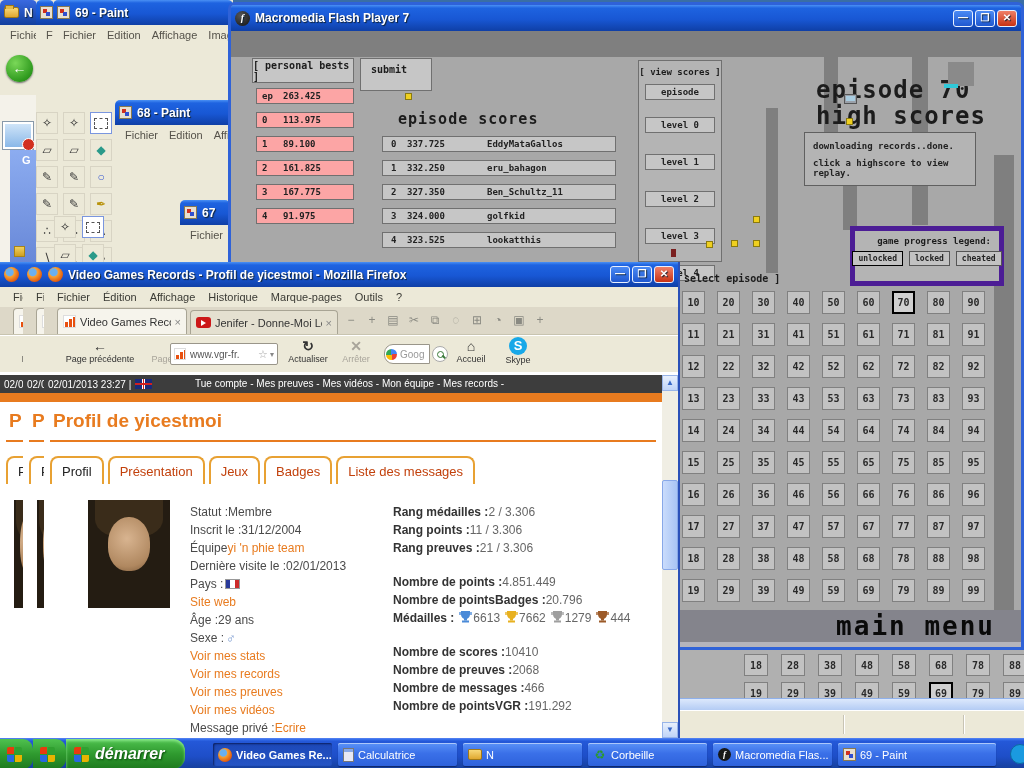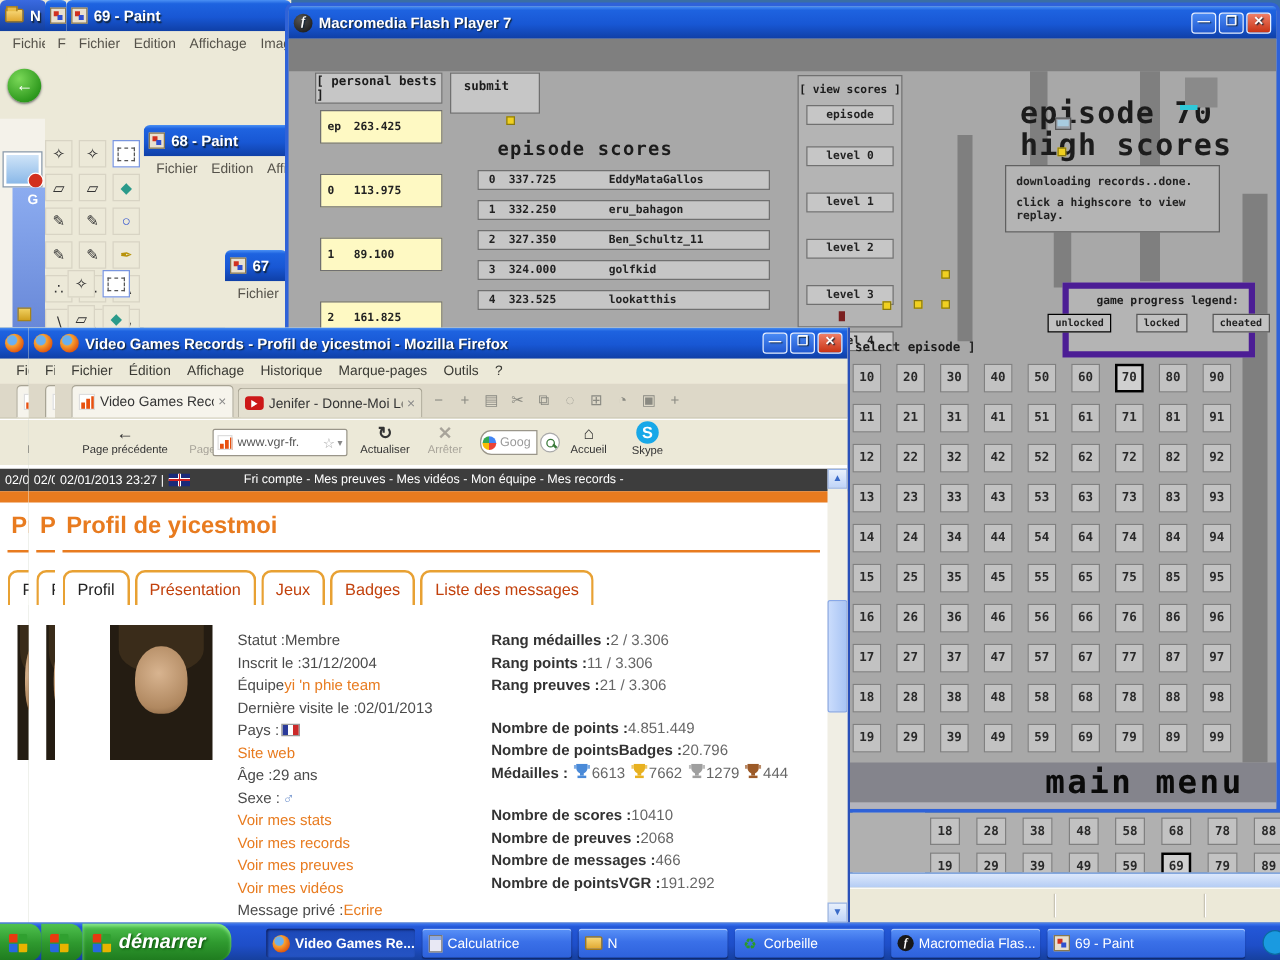--- a/index.html
+++ b/index.html
@@ -43,21 +43,21 @@
 .flash-win .tbar{height:26px;border-radius:3px 3px 0 0}
 .flash-ic{width:15px;height:15px;border-radius:50%;background:radial-gradient(circle at 35% 30%,#555,#111);color:#fff;font:italic bold 10px "Liberation Serif",serif;text-align:center;line-height:14px;margin-right:5px;flex:none}
 .flash-ic::before{content:"f"}
 #flash-content{position:absolute;left:0;right:0;top:26px;bottom:0;background:#a8a8a8;overflow:hidden}
 .px{font-family:"DejaVu Sans Mono",monospace;font-weight:bold;color:#1c1c1c}
 .band{left:0;top:0;width:790px;height:26px;background:#7f7f7f}
 .pillar{background:#7f7f7f}
 .gold{width:7px;height:7px;background:#f0d020;border:1px solid #8a7a10}
 .ninja{width:5px;height:8px;background:#7a2020}
 .fbox{background:#c6c6c6;border:1px solid #707070}
-.pb-row{height:27px;margin-bottom:24px;background:#fef9c3;border:1px solid #707070;display:flex;align-items:center;font:bold 9px "DejaVu Sans Mono",monospace;color:#222}
+.pb-row{height:16px;margin-bottom:8px;background:#fca5a5;border:1px solid #707070;display:flex;align-items:center;font:bold 9px "DejaVu Sans Mono",monospace;color:#222}
 .pb-k{width:26px;padding-left:5px}
 #es-panel{left:147px;top:77px;width:246px;height:148px}
 .es-row{height:16px;margin-bottom:8px;background:#c6c6c6;border:1px solid #707070;display:flex;align-items:center;font:bold 9px "DejaVu Sans Mono",monospace;color:#222}
 .es-rank{width:24px;padding-left:8px}.es-score{width:80px}
 #vs-panel{left:407px;top:29px;width:84px;height:202px;background:#b4b4b4;border:1px solid #707070}
 .vs-btn{height:16px;margin-bottom:21px;background:#c6c6c6;border:1px solid #707070;display:flex;align-items:center;justify-content:center;font:bold 9px "DejaVu Sans Mono",monospace;color:#222}
 .vs-first{margin-bottom:17px}
 #ep-grid{left:451px;top:260px;display:grid;grid-template-columns:repeat(9,23px);gap:9px 12px}
 .ep-cell{width:23px;height:23px;background:#c2c2c2;border:1px solid #808080;display:flex;align-items:center;justify-content:center;font:bold 10px "DejaVu Sans Mono",monospace;color:#2a2a2a}
 .ep-cell.sel{border:2px solid #000;background:#d0d0d0}
@@ -372,21 +372,21 @@
       <div class="abs cyan" style="left:713px;top:53px"></div>
       <div class="abs screen-ic" style="left:613px;top:63px"></div>
 
       <div class="abs statusbox">
         <div>downloading records..done.</div>
         <div>click a highscore to view replay.</div>
       </div>
 
       <div class="abs legendbox">
         <div class="px" style="font-size:9px;text-align:right;margin:1px 4px 5px 0">game progress legend:</div>
-        <div id="legend-buttons" style="display:flex;gap:20px;justify-content:center">
+        <div id="legend-buttons" style="display:flex;gap:6px;justify-content:center">
             <div class="lg-btn sel">unlocked</div>
             <div class="lg-btn">locked</div>
             <div class="lg-btn">cheated</div>
           </div>
       </div>
 
       <div class="abs gold" style="left:174px;top:62px"></div>
       <div class="abs gold" style="left:475px;top:210px"></div>
       <div class="abs gold" style="left:500px;top:209px"></div>
       <div class="abs gold" style="left:522px;top:185px"></div>
@@ -626,21 +626,21 @@
         </div>
         <div class="skype-btn" style="left: 454px; width: 40px;">
           <div class="skype-icon">S</div>
           <div class="skype-label">Skype</div>
         </div>
       </div>
       <div class="ff-content">
         <div class="pg-darkbar">
           <span class="pg-datetime">02/01/2013 23:27 |</span>
           <span class="flag-uk"></span>
-          <span class="pg-topnav">Fri compte - Mes preuves - Mes vidéos - Mon équipe - Mes records - </span>
+          <span class="pg-topnav">Tue compte - Mes preuves - Mes vidéos - Mon équipe - Mes records - </span>
         </div>
         <div class="pg-orange"></div>
         <div class="pg-heading">Profil de yicestmoi</div>
         <div class="pg-rule"></div>
         <div class="pg-tabs">
           <div class="pg-tab on">Profil</div>
           <div class="pg-tab">Présentation</div>
           <div class="pg-tab">Jeux</div>
           <div class="pg-tab">Badges</div>
           <div class="pg-tab">Liste des messages</div>

